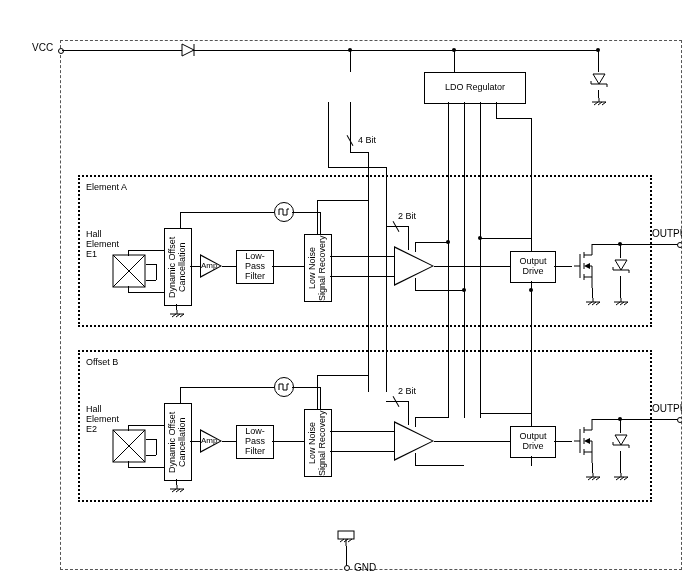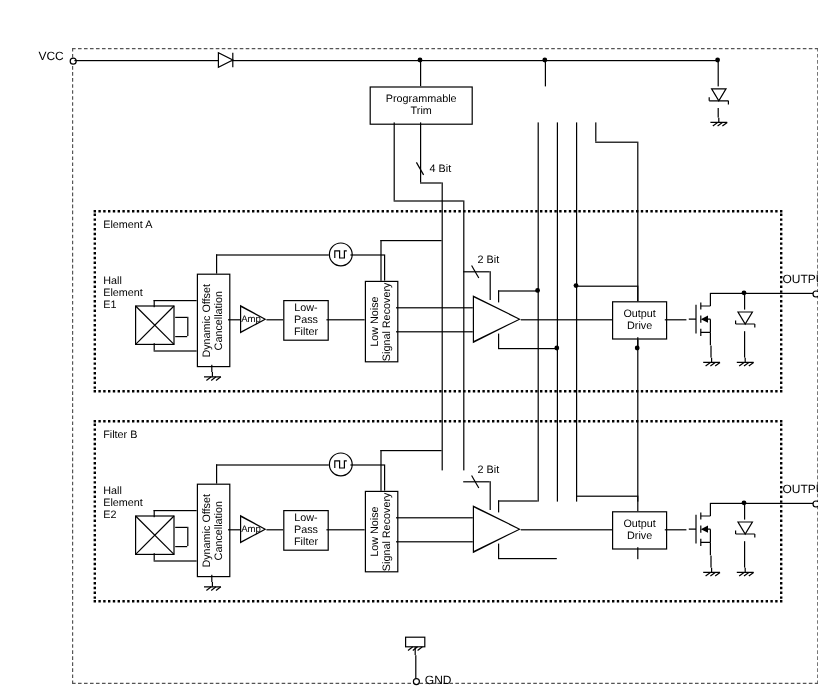--- a/index.html
+++ b/index.html
@@ -182,23 +182,22 @@
   <div class="gnd-sym" style="left:570px; top:78px;">
     <svg width="18" height="12">
         <line x1="9" y1="0" x2="9" y2="4" stroke="#000"></line>
         <line x1="2" y1="4" x2="16" y2="4" stroke="#000"></line>
         <line x1="4" y1="7" x2="8" y2="4" stroke="#000"></line>
         <line x1="8" y1="7" x2="12" y2="4" stroke="#000"></line>
         <line x1="12" y1="7" x2="16" y2="4" stroke="#000"></line>
       </svg>
   </div>
 
-  <div class="box" style="left:288px; top:52px; width:84px; height:30px; white-space:pre;">Programmable
-Trim</div>
-
+
+  <div class="box" style="left:404px; top:52px; width:100px; height:30px;">LDO Regulator</div>
 
   <div class="vline" style="left:330px; top:82px; height:50px;"></div>
   <div class="slash" style="left:324px; top:120px;"></div>
   <div class="label" style="left:338px; top:116px;">4 Bit</div>
   <div class="hline" style="left:330px; top:132px; width:18px;"></div>
   <div class="vline" style="left:348px; top:132px; height:240px;"></div>
 
   <div class="vline" style="left:308px; top:82px; height:65px;"></div>
   <div class="hline" style="left:308px; top:147px; width:58px;"></div>
   <div class="vline" style="left:366px; top:147px; height:225px;"></div>
@@ -347,21 +346,21 @@
     <svg width="18" height="12">
         <line x1="9" y1="0" x2="9" y2="4" stroke="#000"></line>
         <line x1="2" y1="4" x2="16" y2="4" stroke="#000"></line>
         <line x1="4" y1="7" x2="8" y2="4" stroke="#000"></line>
         <line x1="8" y1="7" x2="12" y2="4" stroke="#000"></line>
         <line x1="12" y1="7" x2="16" y2="4" stroke="#000"></line>
       </svg>
   </div>
 
   <div class="dotted-channel" style="left:58px; top:330px; width:570px; height:148px;"></div>
-  <div class="label" style="left:66px; top:338px;">Filter B</div>
+  <div class="label" style="left:66px; top:338px;">Offset B</div>
 
   <div class="label" style="left:66px; top:385px; white-space:pre;">Hall
 Element
 E2</div>
   <div class="hall-x" style="left:92px; top:409px;">
     <svg width="34" height="34">
         <rect x="1" y="1" width="32" height="32" fill="#fff" stroke="#000"></rect>
         <line x1="1" y1="1" x2="33" y2="33" stroke="#000"></line>
         <line x1="33" y1="1" x2="1" y2="33" stroke="#000"></line>
       </svg>

